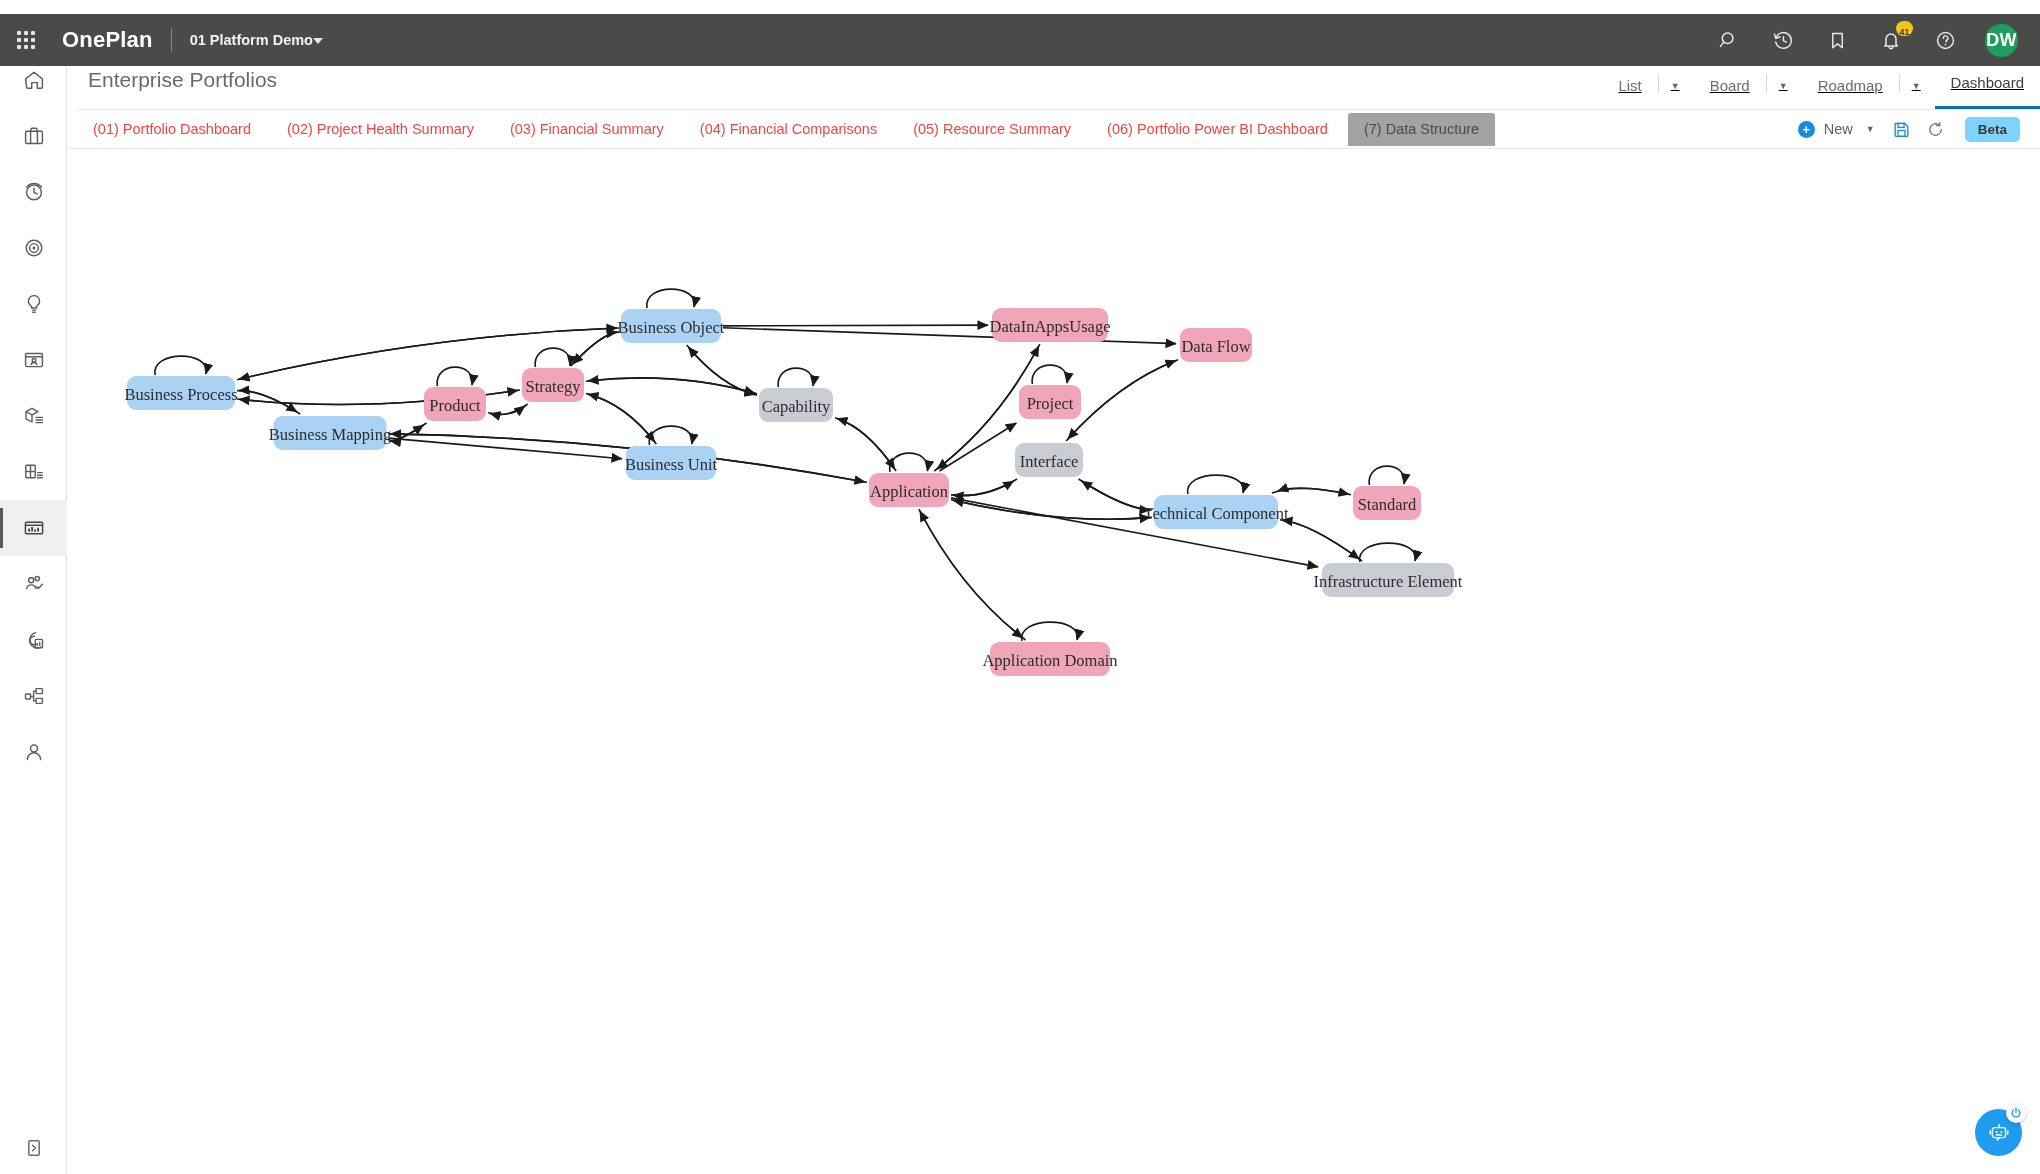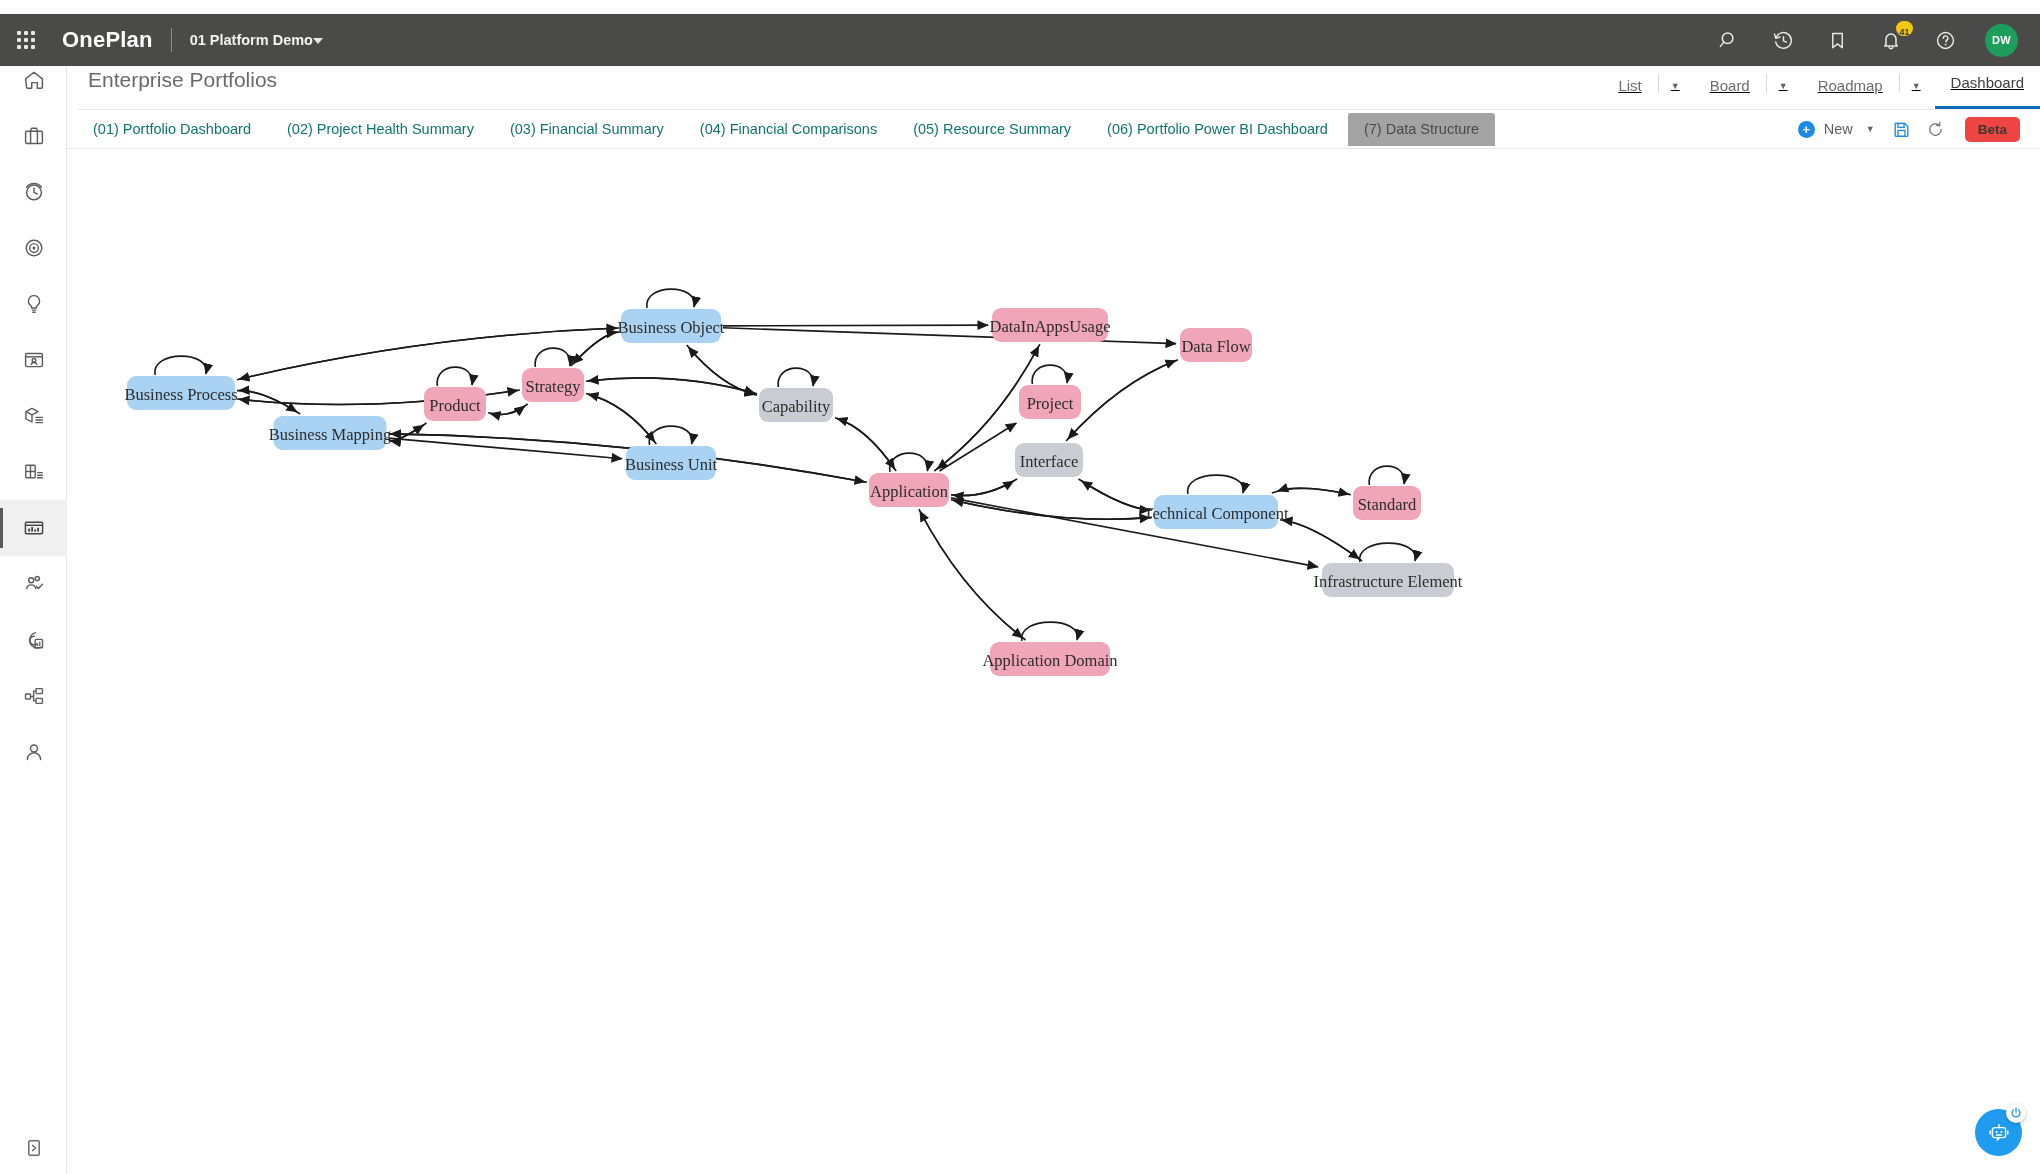--- a/index.html
+++ b/index.html
@@ -50,21 +50,21 @@
   .tbtn svg { display:block; }
   .badge {
     position:absolute; top:-5px; right:-8px;
     background:#f2c811; color:#3a3a38; font-size:9px; font-weight:700;
     border-radius:9px; min-width:17px; height:15px; line-height:15px; text-align:center;
     padding:4px 3px;
   }
   #avatar {
     width:33px;height:33px;border-radius:50%; background:#1d9e5d; color:#fff;
     display:flex;align-items:center;justify-content:center;
-    font-size:11px; font-weight:700; letter-spacing:.3px; cursor:pointer;
+    font-size:18px; font-weight:700; letter-spacing:.3px; cursor:pointer;
   }
 
   
   #rail {
     position:absolute; left:0; top:52px; width:67px; height:1122px;
     background:#ffffff; border-right:1px solid #e3e3e3;
     z-index:30;
   }
   .rail-item {
     width:67px; height:56px; display:flex; align-items:center; justify-content:center;
@@ -112,21 +112,21 @@
     position:absolute; right:13px; top:-6px; color:#5d5d5d; cursor:pointer;
   }
 
   
   #tabstrip {
     position:absolute; left:67px; top:110px; width:1973px; height:39px;
     background:#ffffff; border-bottom:1px solid #e7e7e7;
     display:flex; align-items:center;
   }
   .dtab {
-    font-size:14.5px; color:#0f766e; height:33px; line-height:33px;
+    font-size:14.5px; color:#ef4444; height:33px; line-height:33px;
     padding:0 16px; margin-left:4px; cursor:pointer; white-space:nowrap;
     border-radius:3px 3px 0 0;
     display:flex; align-items:center; gap:9px;
   }
   .dtab:first-child { margin-left:10px; }
   .dtab.active { background:#a3a3a3; color:#4a4a4a;flex-direction:column; }
   .pencil { color:#5b5b5b; }
   #tabstrip-right {
     margin-left:auto; display:flex; align-items:center; gap:0; padding-right:20px;
   }
@@ -134,21 +134,21 @@
     display:flex; align-items:center; gap:9px; cursor:pointer; padding:0 10px;
   }
   .plus-circle {
     width:17px;height:17px;border-radius:50%;background:#1b8ae0;
     display:flex;align-items:center;justify-content:center; color:#fff;
     font-size:13px; font-weight:700; line-height:1;
   }
   #new-label { font-size:14.5px; color:#5e5e5e; }
   .ts-icon { width:34px;height:30px; display:flex;align-items:center;justify-content:center; cursor:pointer; }
   #beta {
-    background:#ef4444; color:#3a3a33; font-size:13.5px; font-weight:700;
+    background:#7dd3fc; color:#3a3a33; font-size:13.5px; font-weight:700;
     border-radius:5px; padding:5px 13px; margin-left:12px; cursor:default;
   }
 
   
   #canvas {
     position:absolute; left:67px; top:149px; width:1973px; height:1025px;
     background:#ffffff; overflow:hidden;
   }
   #graph { position:absolute; left:0; top:0; }
 

